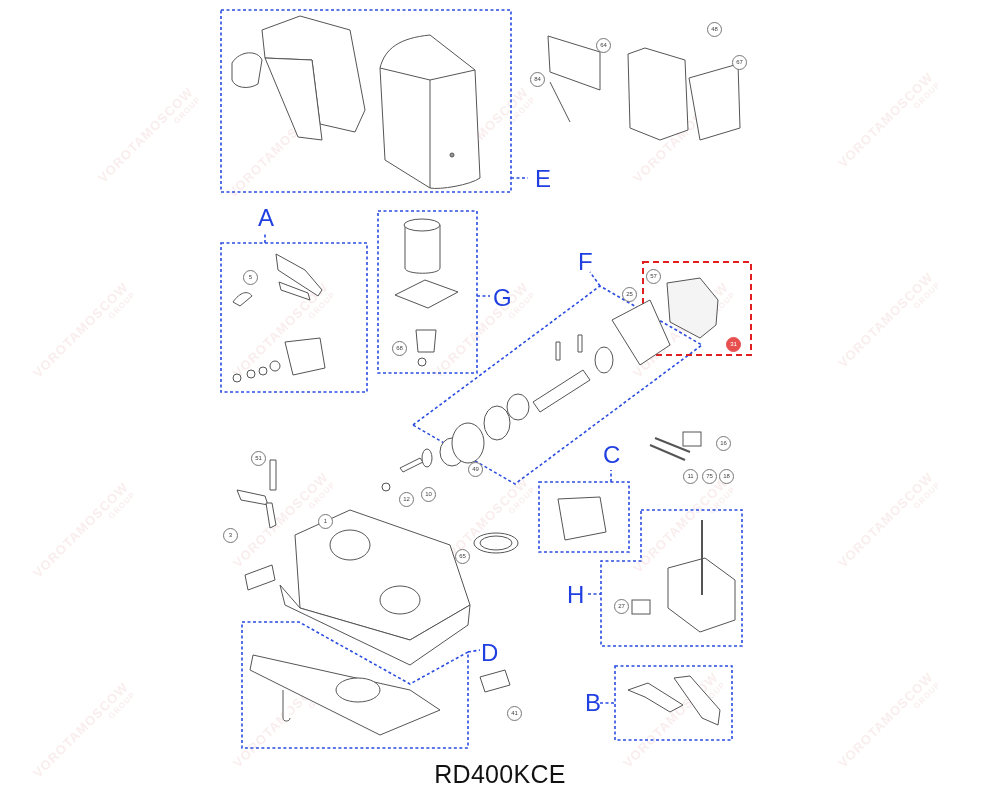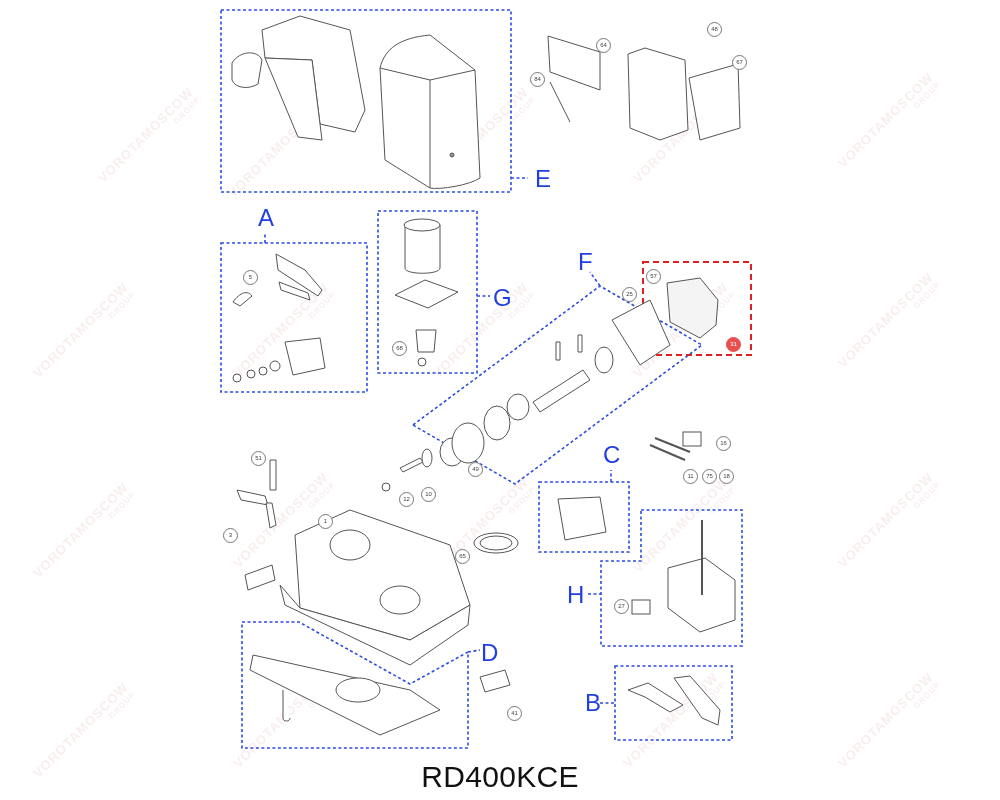--- a/index.html
+++ b/index.html
@@ -3,21 +3,21 @@
 <meta charset="utf-8">
 <style>
   html, body { margin: 0; padding: 0; background: #ffffff; }
   body { width: 1000px; height: 800px; position: relative; overflow: hidden;
          font-family: "Liberation Sans", sans-serif; }
   .stage { position: absolute; left: 0; top: 0; width: 1000px; height: 800px; }
   svg.art { position: absolute; left: 0; top: 0; }
   .group-letter { position: absolute; color: #1f3fe0; font-size: 24px;
                   font-family: "Liberation Sans", sans-serif; line-height: 1; }
   .model-title { position: absolute; left: 0; width: 1000px; top: 760px;
-                 text-align: center; font-size: 30px; color: #111; letter-spacing: 0.3px; }
+                 text-align: center; font-size: 25px; color: #111; letter-spacing: 0.3px; }
   .wm { position: absolute; color: rgba(200, 80, 80, 0.10); font-size: 13px;
         font-weight: bold; transform: rotate(-45deg); transform-origin: left top;
         white-space: nowrap; letter-spacing: 1px; }
   .wm-sub { font-size: 8px; display: block; text-align: right; }
   .callout { position: absolute; font-size: 6px; color: #444; width: 13px; height: 13px;
              border: 1px solid #777; border-radius: 50%; text-align: center; line-height: 13px;
              background: #fff; }
   .callout.highlight { background: #e85050; color: #fff; border-color: #e85050; }
 </style>
 </head>

